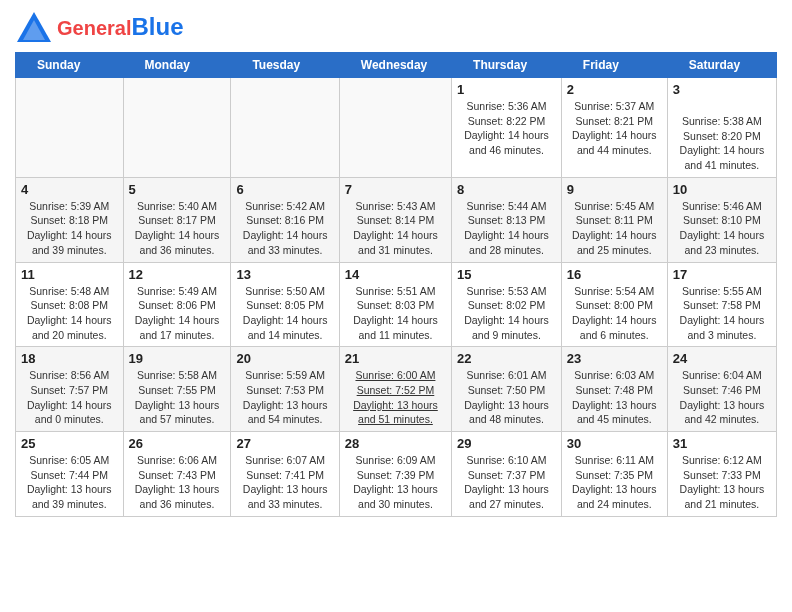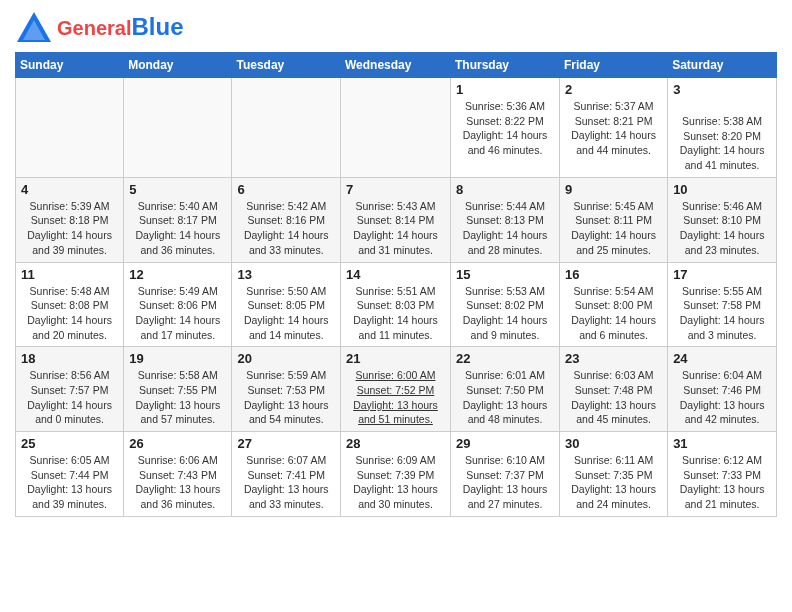--- a/index.html
+++ b/index.html
@@ -40,21 +40,21 @@
       color: #555;
     }
     table {
       width: 100%;
       border-collapse: collapse;
       font-size: 11px;
     }
     thead tr th {
       background-color: #2a6ec7;
       color: #fff;
-      padding: 5px 4px;
+      padding: 5px 21px;
       text-align: left;
       font-size: 12px;
       font-weight: bold;
       border: 1px solid #2a6ec7;
     }
     tbody tr td {
       border: 1px solid #ccc;
       vertical-align: top;
       padding: 4px 5px;
       width: 113px;

